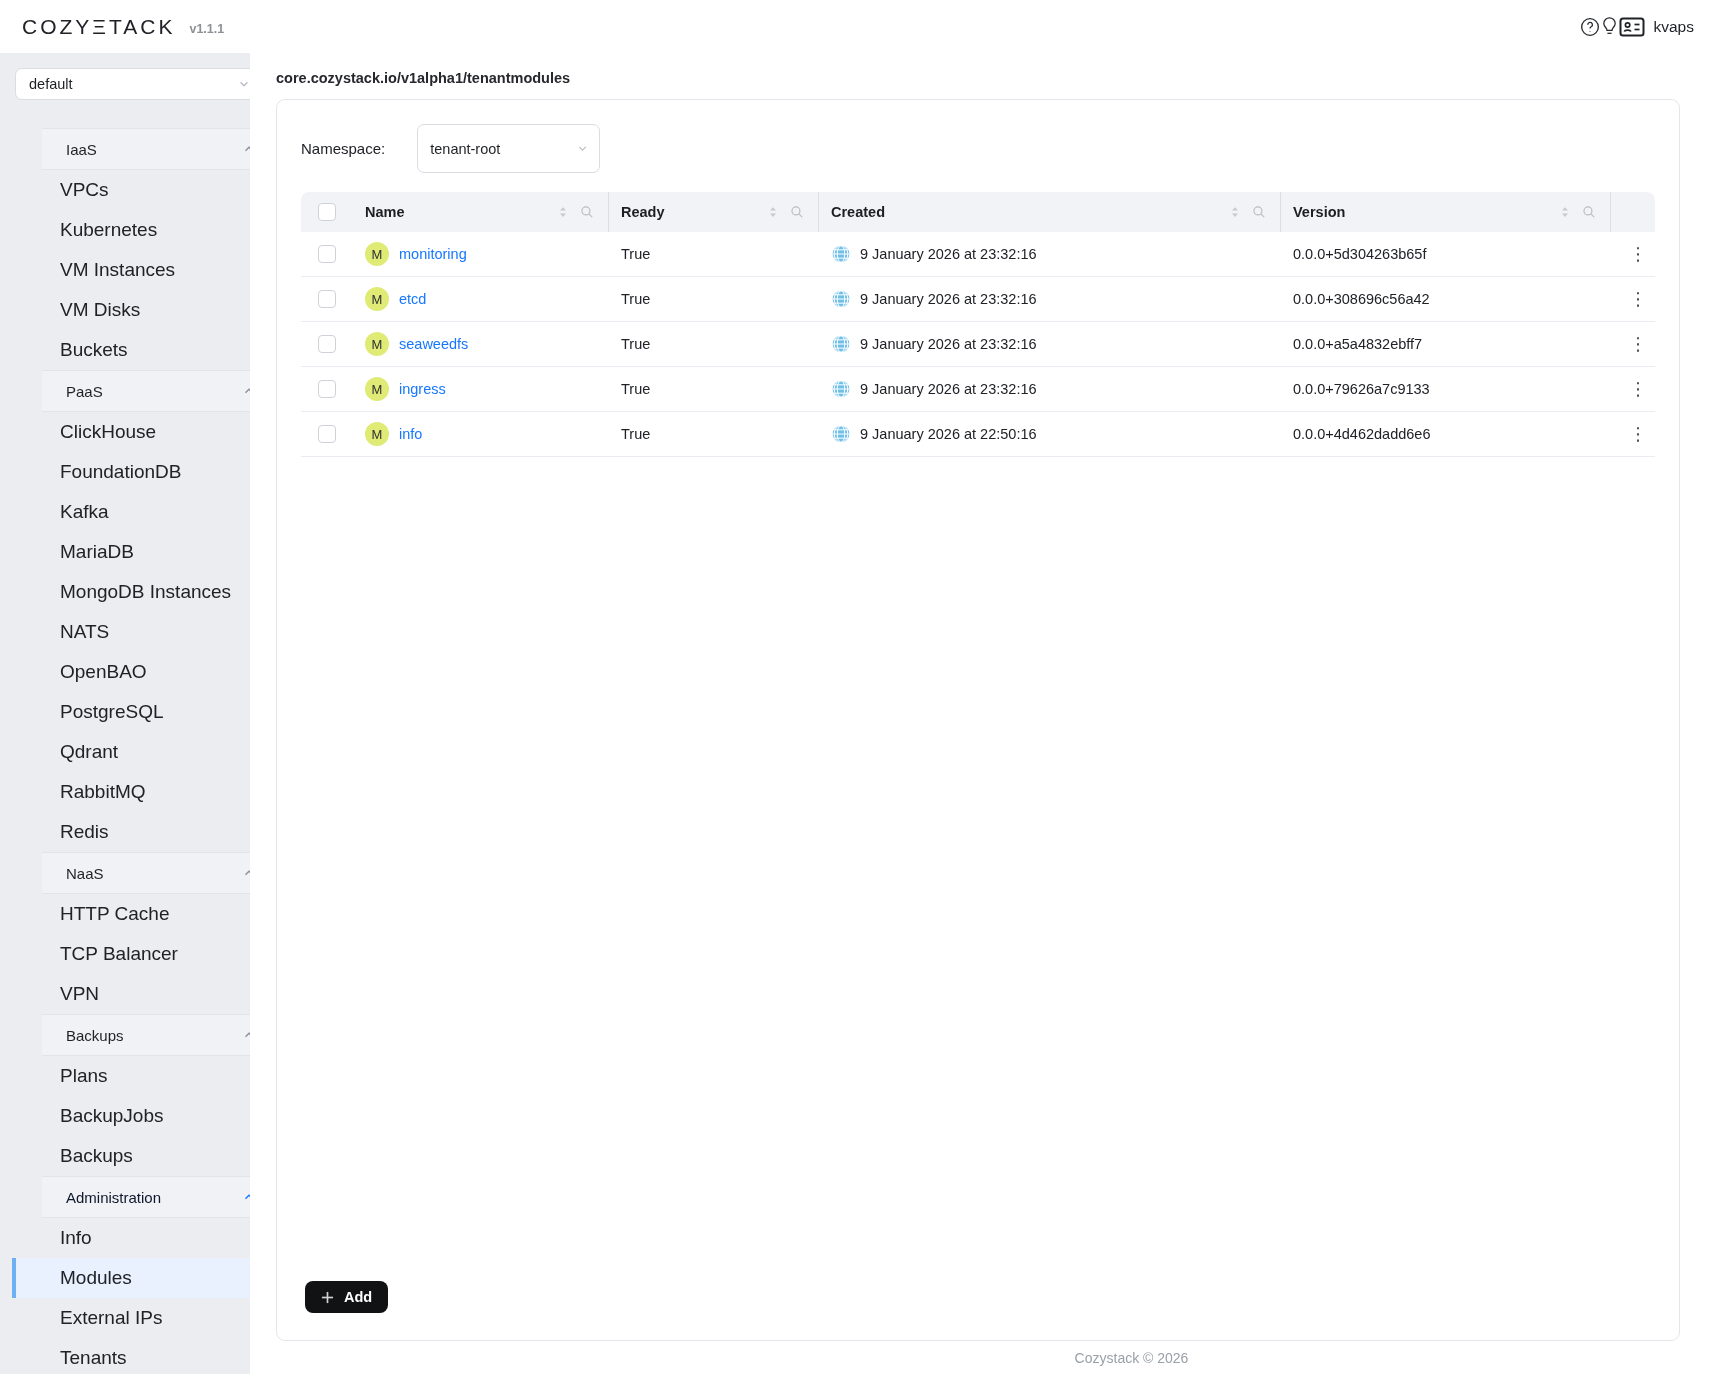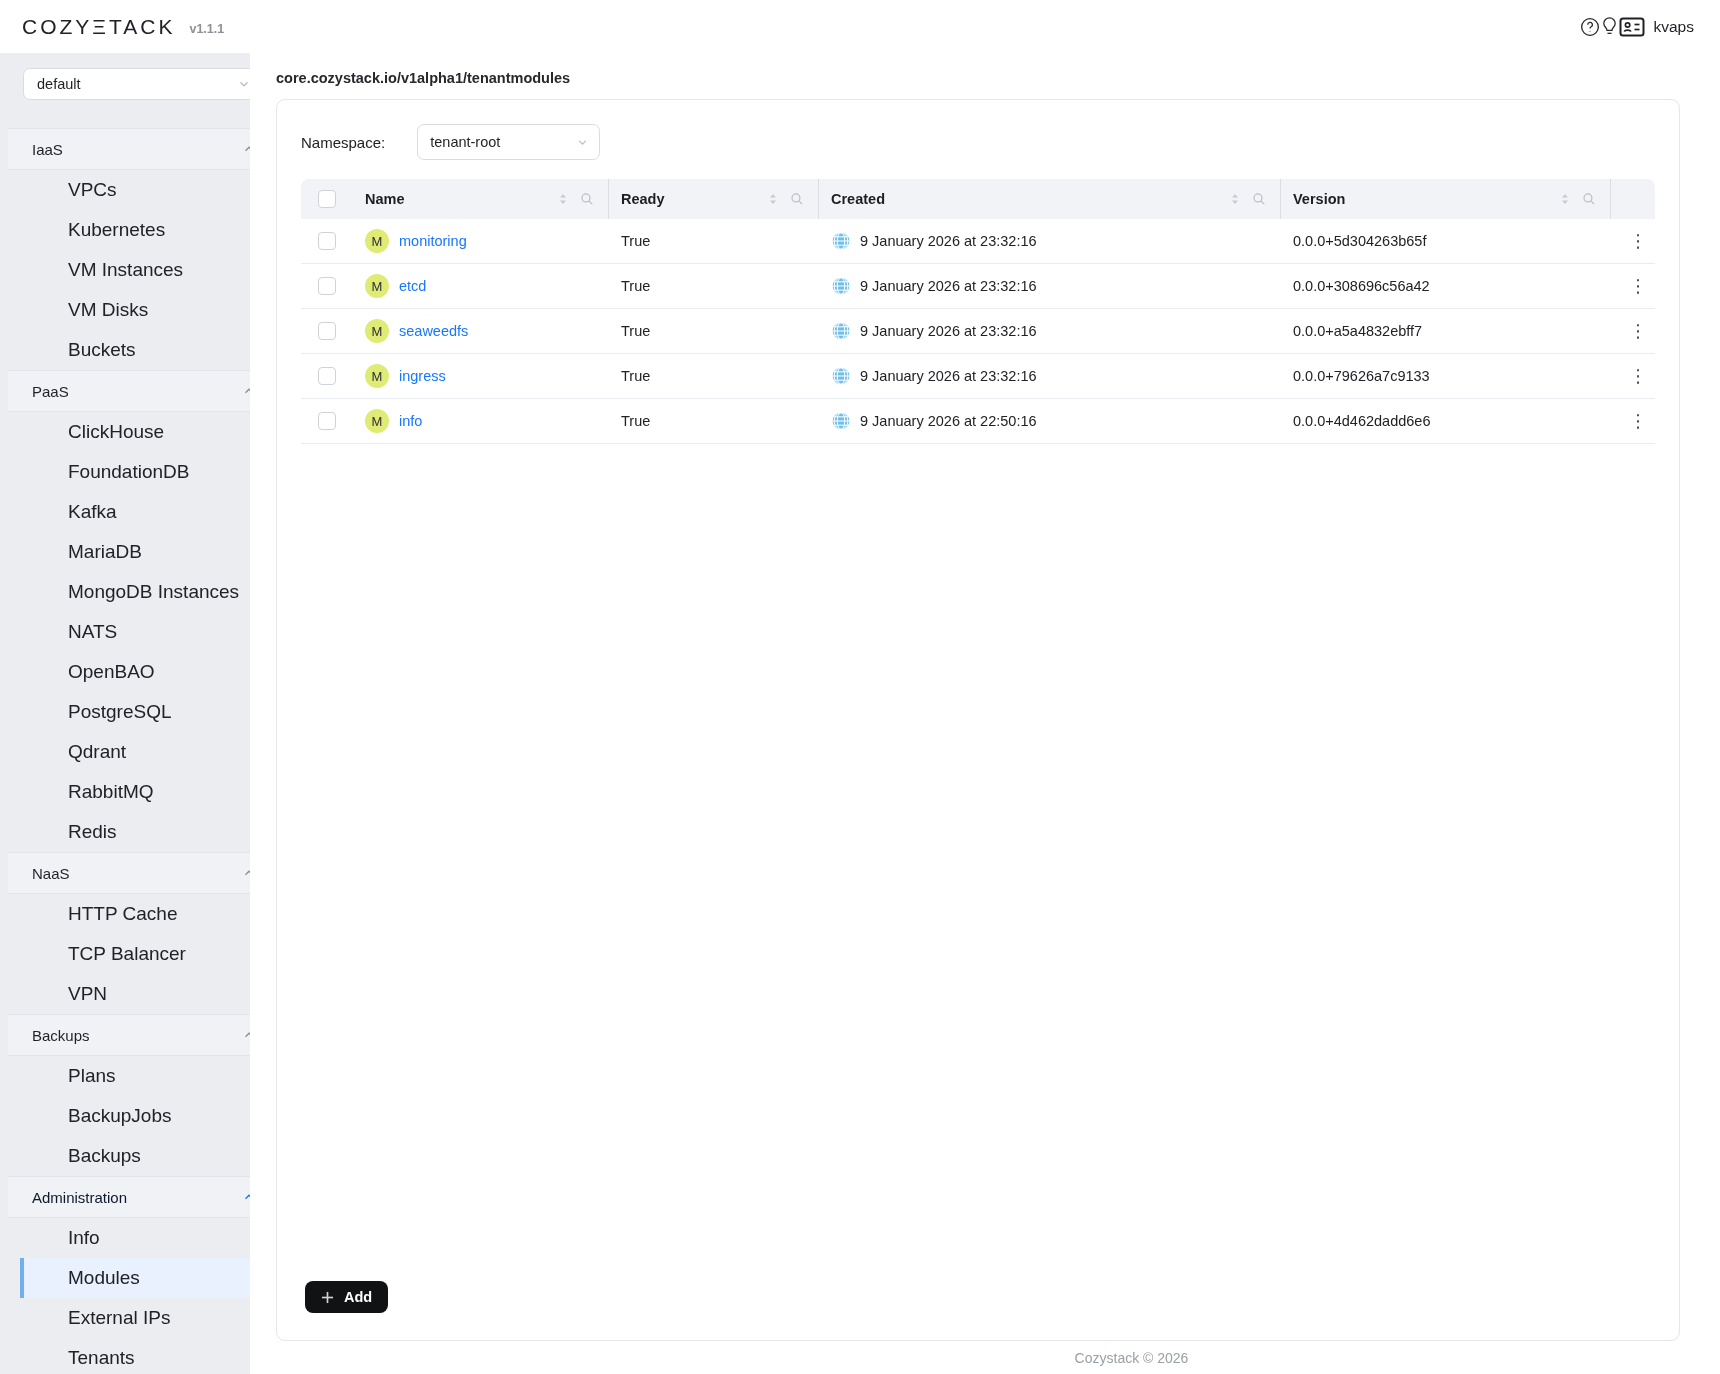--- a/index.html
+++ b/index.html
@@ -18,33 +18,33 @@
   .logo { font-size: 21px; letter-spacing: 3px; font-weight: 500; color: #212227; }
   .logo-version { font-size: 12.5px; font-weight: 700; color: #8d9095; margin-left: 14px; margin-top: 4px; }
   .topbar-right { margin-left: auto; display: flex; align-items: center; }
   .icon-btn { display: inline-flex; align-items: center; cursor: pointer; }
   .user-chip { display: inline-flex; align-items: center; gap: 9px; cursor: pointer; }
   .user-name { font-size: 15.5px; color: #1f2126; }
 
   
   .sidebar {
     position: absolute; left: 0; top: 53px; bottom: 0; width: 278px;
-    background: #ebedf1; overflow: hidden; padding-left: 8px;
+    background: #ebedf1; overflow: hidden;
   }
   .cluster-select {
     margin: 15px 15px 28px 15px; height: 32px; background: #fff;
     border: 1px solid #d9dce1; border-radius: 7px;
     display: flex; align-items: center; justify-content: space-between;
     padding: 0 11px 0 13px; font-size: 14.5px; cursor: pointer;
   }
   .section-head {
     height: 42px; display: flex; align-items: center; justify-content: space-between;
     padding: 0 22px 0 24px; background: #f0f2f6;
     border-top: 1px solid #e1e4e9; border-bottom: 1px solid #e1e4e9;
-    font-size: 15px; font-weight: 500; cursor: pointer;
+    font-size: 15px; font-weight: 500; cursor: pointer; margin-left: 42px;
   }
   .section-head.section-active { color: #0f172a; }
   .side-item {
     height: 40px; display: flex; align-items: center;
     padding-left: 48px; font-size: 19px; color: #202227; cursor: pointer; margin-left: 12px;
   }
   .side-item.item-active {
     background: #e8f1fd; border-left: 4px solid #6fb0f3; padding-left: 44px;
   }
 
@@ -52,21 +52,21 @@
   .main { position: absolute; left: 250px; top: 53px; right: 0; bottom: 0; background: #fff; }
   .breadcrumb { margin: 17px 0 0 26px; font-size: 14.5px; color: #26282d; font-weight: bold; }
   .card {
     position: relative; margin: 13px 40px 0 26px; height: 1242px;
     border: 1px solid #e3e6ea; border-radius: 9px; background: #fff; padding: 24px;
   }
 
   .ns-row { display: flex; align-items: center; gap: 32px; }
   .ns-label { font-size: 15px; color: #202227; }
   .ns-select {
-    width: 183px; height: 36px; background: #fff; border: 1px solid #d9dce1; border-radius: 7px;
+    width: 183px; height: 49px; background: #fff; border: 1px solid #d9dce1; border-radius: 7px;
     display: flex; align-items: center; justify-content: space-between;
     padding: 0 10px 0 12px; font-size: 14.5px; cursor: pointer;
   }
 
   
   .table { margin-top: 19px; }
   .t-head {
     display: grid; grid-template-columns: 52px 256px 210px 462px 330px 1fr;
     background: #f1f3f6; border-radius: 8px 8px 0 0; height: 40px;
   }

